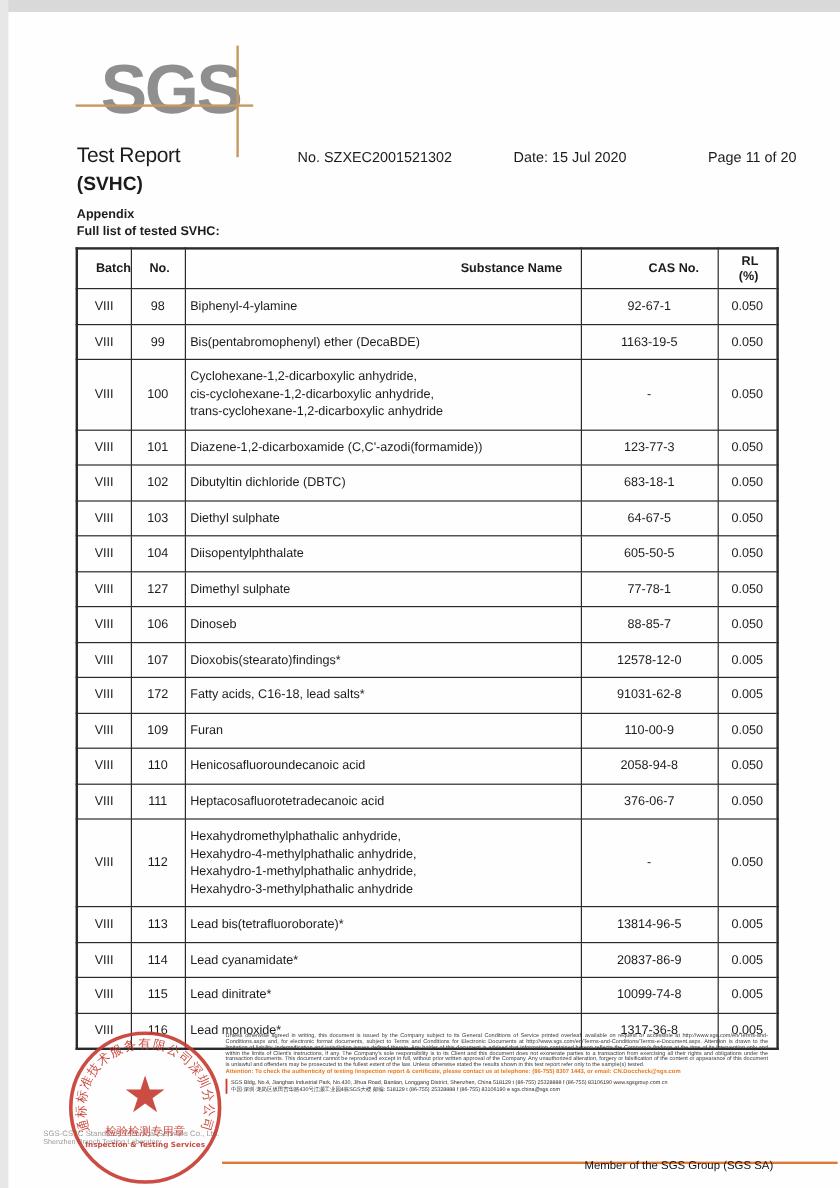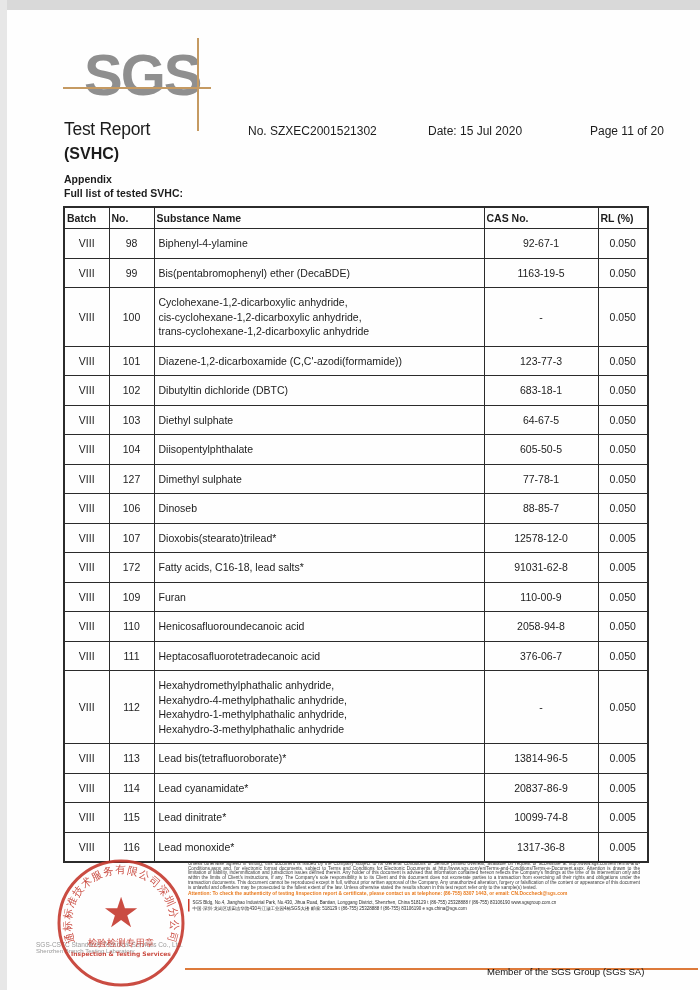--- a/index.html
+++ b/index.html
@@ -21,21 +21,21 @@
   .meta     { position:absolute; top:124px; font-size:12px; }
   .report-no { left:248px; } .report-date { left:428px; } .page-info { left:590px; }
   .appendix  { position:absolute; left:64px; top:173px; font-size:10.5px; font-weight:bold; }
   .list-label{ position:absolute; left:64px; top:187px; font-size:10.5px; font-weight:bold; }
 
   
   table.svhc { position:absolute; left:63px; top:206px; width:584px;
                border-collapse:collapse; table-layout:fixed; }
   table.svhc, table.svhc th, table.svhc td { border:1px solid #2b2b2b; }
   table.svhc { border-width:2px; }
-  table.svhc th { font-size:10.5px; font-weight:bold; padding:4px 2px; text-align:left; }
+  table.svhc th { font-size:10.5px; font-weight:bold; padding:4px 15px; text-align:right; }
   table.svhc td { font-size:10.5px; padding:7px 4px; line-height:14.5px; vertical-align:middle; }
   td.c-batch, td.c-no, td.c-cas, td.c-rl { text-align:center; }
   td.c-substance { text-align:left; white-space:pre-line; padding-left:5px; }
 
   
   .footer-right { position:absolute; left:188px; top:861px; width:904px;
                   transform:scale(0.5); transform-origin:0 0; }
   .disclaimer { font-size:9.3px; line-height:9.5px; color:#3d3d3d; text-align:justify; }
   .attention  { font-size:9.8px; line-height:10.6px; color:#e87a1e; font-weight:bold; margin-top:3px; }
   .addresses  { margin-top:5px; border-left:3px solid #cc3a2a; padding-left:6px; color:#2e2e2e; }
@@ -149,21 +149,21 @@
         <tr>
           <td class="c-batch">VIII</td>
           <td class="c-no">106</td>
           <td class="c-substance">Dinoseb</td>
           <td class="c-cas">88-85-7</td>
           <td class="c-rl">0.050</td>
         </tr>
         <tr>
           <td class="c-batch">VIII</td>
           <td class="c-no">107</td>
-          <td class="c-substance">Dioxobis(stearato)trilead*</td>
+          <td class="c-substance">Dioxobis(stearato)findings*</td>
           <td class="c-cas">12578-12-0</td>
           <td class="c-rl">0.005</td>
         </tr>
         <tr>
           <td class="c-batch">VIII</td>
           <td class="c-no">172</td>
           <td class="c-substance">Fatty acids, C16-18, lead salts*</td>
           <td class="c-cas">91031-62-8</td>
           <td class="c-rl">0.005</td>
         </tr>

